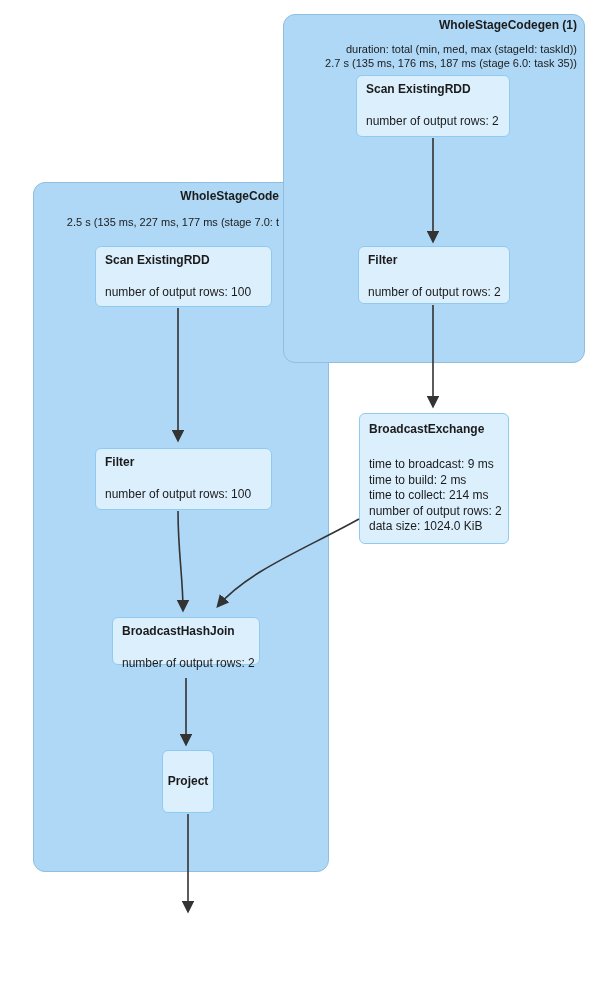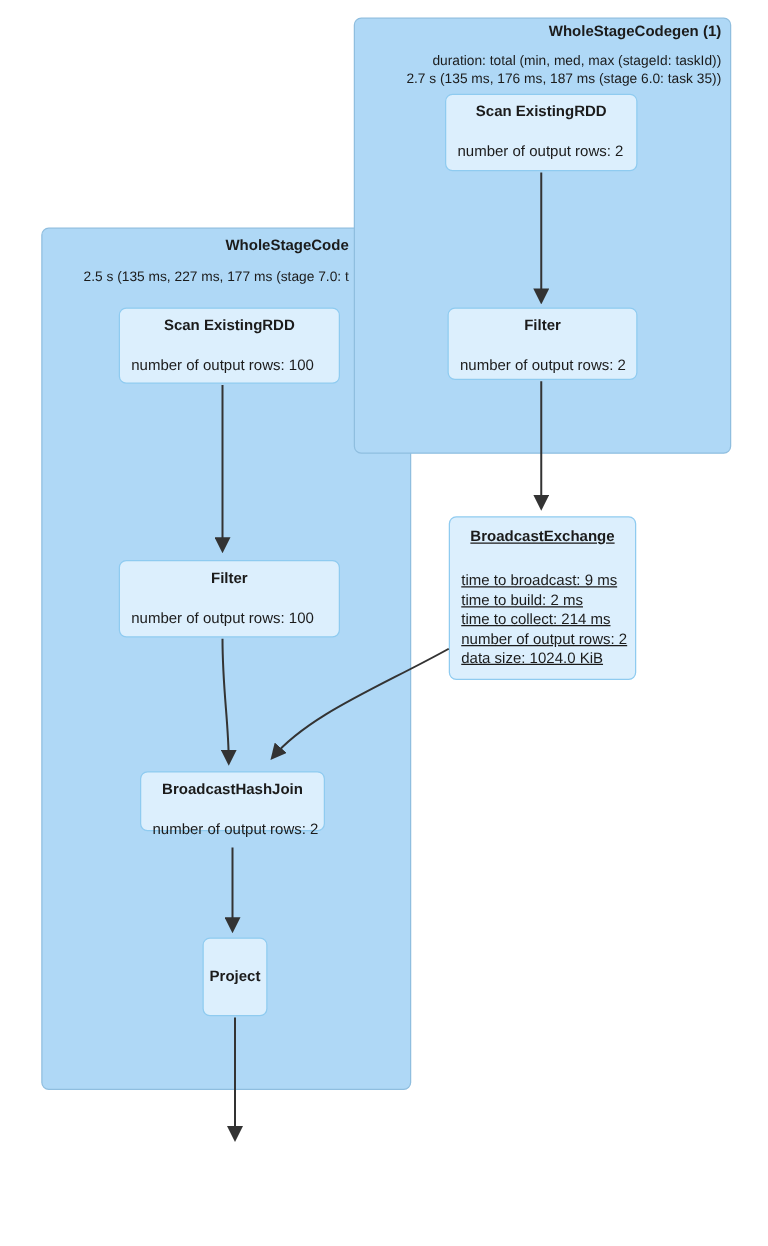--- a/index.html
+++ b/index.html
@@ -10,47 +10,47 @@
     --edge:#333333;
     --text:#1B1B1B;
   }
   html,body{margin:0;padding:0;background:#ffffff;}
   #canvas{
     position:relative;width:614px;height:997px;background:#ffffff;
     font-family:"Liberation Sans", sans-serif;color:var(--text);overflow:hidden;
   }
   .cluster{
     position:absolute;background:var(--cluster-fill);
-    border:1px solid var(--cluster-border);border-radius:6px;box-sizing:border-box;
+    border:1px solid var(--cluster-border);border-radius:12px;box-sizing:border-box;
   }
   #cluster-wsc2{left:33px;top:182px;width:296px;height:690px;z-index:1;}
   #cluster-wsc1{left:283px;top:14px;width:302px;height:349px;z-index:2;}
   .cluster-title{
     position:absolute;font-size:12px;font-weight:700;white-space:nowrap;line-height:15px;
   }
   #cluster-wsc1 .cluster-title{right:7px;top:3px;}
   #cluster-wsc2 .cluster-title{right:49px;top:6px;}
   .cluster-duration{
     position:absolute;font-size:11px;line-height:13.5px;text-align:right;white-space:nowrap;
   }
   #cluster-wsc1 .cluster-duration{right:7px;top:28px;}
   #cluster-wsc2 .cluster-duration{right:49px;top:33px;}
   .pnode{
     position:absolute;background:var(--node-fill);
     border:1px solid var(--node-border);border-radius:6px;box-sizing:border-box;
     padding:6px 9px;z-index:3;font-size:12px;white-space:nowrap;
   }
-  .pnode .node-title{font-weight:700;line-height:15px;text-align:center;}
+  .pnode .node-title{font-weight:700;line-height:15px;}
   .pnode .node-metrics{margin-top:17px;line-height:15px;}
   .pnode.centered{display:flex;align-items:center;justify-content:center;padding:0;}
   #node-scan1{left:356px;top:75px;width:154px;height:62px;}
   #node-filter1{left:358px;top:246px;width:152px;height:58px;}
   #node-scan2{left:95px;top:246px;width:177px;height:61px;}
   #node-filter2{left:95px;top:448px;width:177px;height:62px;}
-  #node-be{left:359px;top:413px;width:150px;height:131px;padding-top:8px;text-decoration:underline;}
+  #node-be{left:359px;top:413px;width:150px;height:131px;padding-top:8px;}
   #node-be .node-metrics{margin-top:20px;line-height:15.5px;}
   #node-bhj{left:112px;top:617px;width:148px;height:48px;}
   #node-project{left:162px;top:750px;width:52px;height:63px;}
   #node-asp{left:127px;top:918px;width:125px;height:62px;}
   #edges{position:absolute;left:0;top:0;z-index:4;pointer-events:none;}
   #edges path.edge{fill:none;stroke:var(--edge);stroke-width:1.6px;}
 </style>
 </head>
 <body>
 

